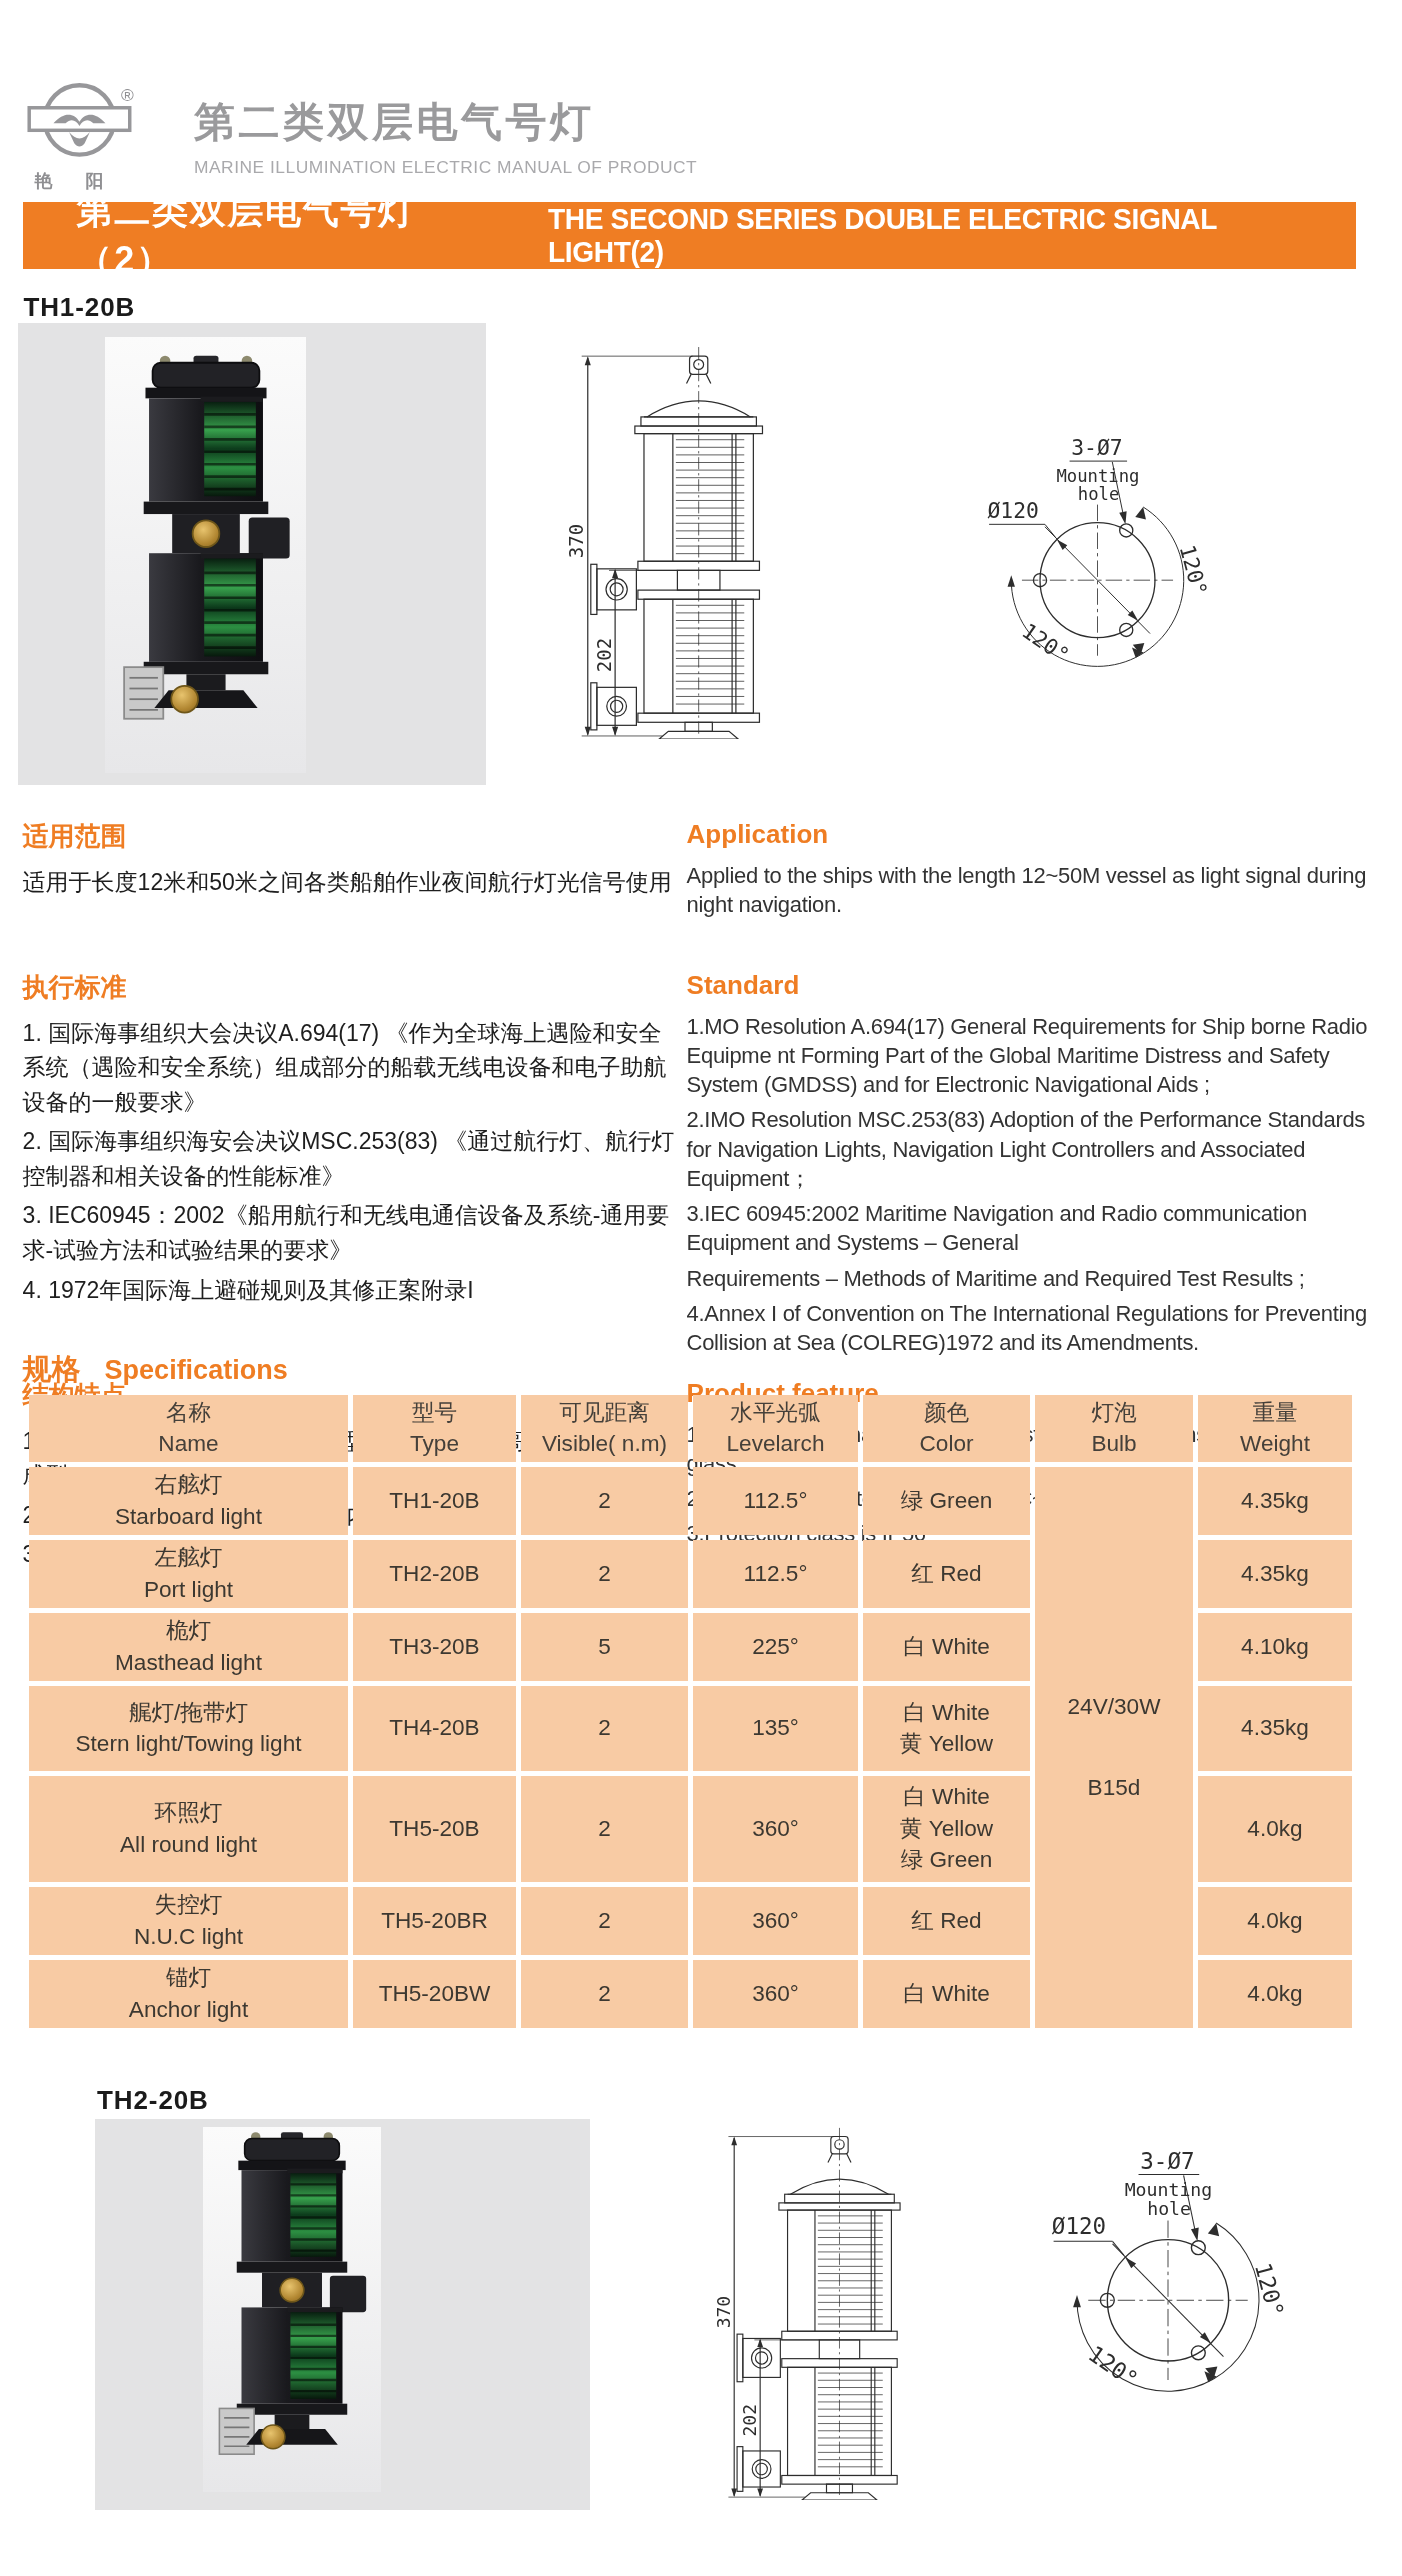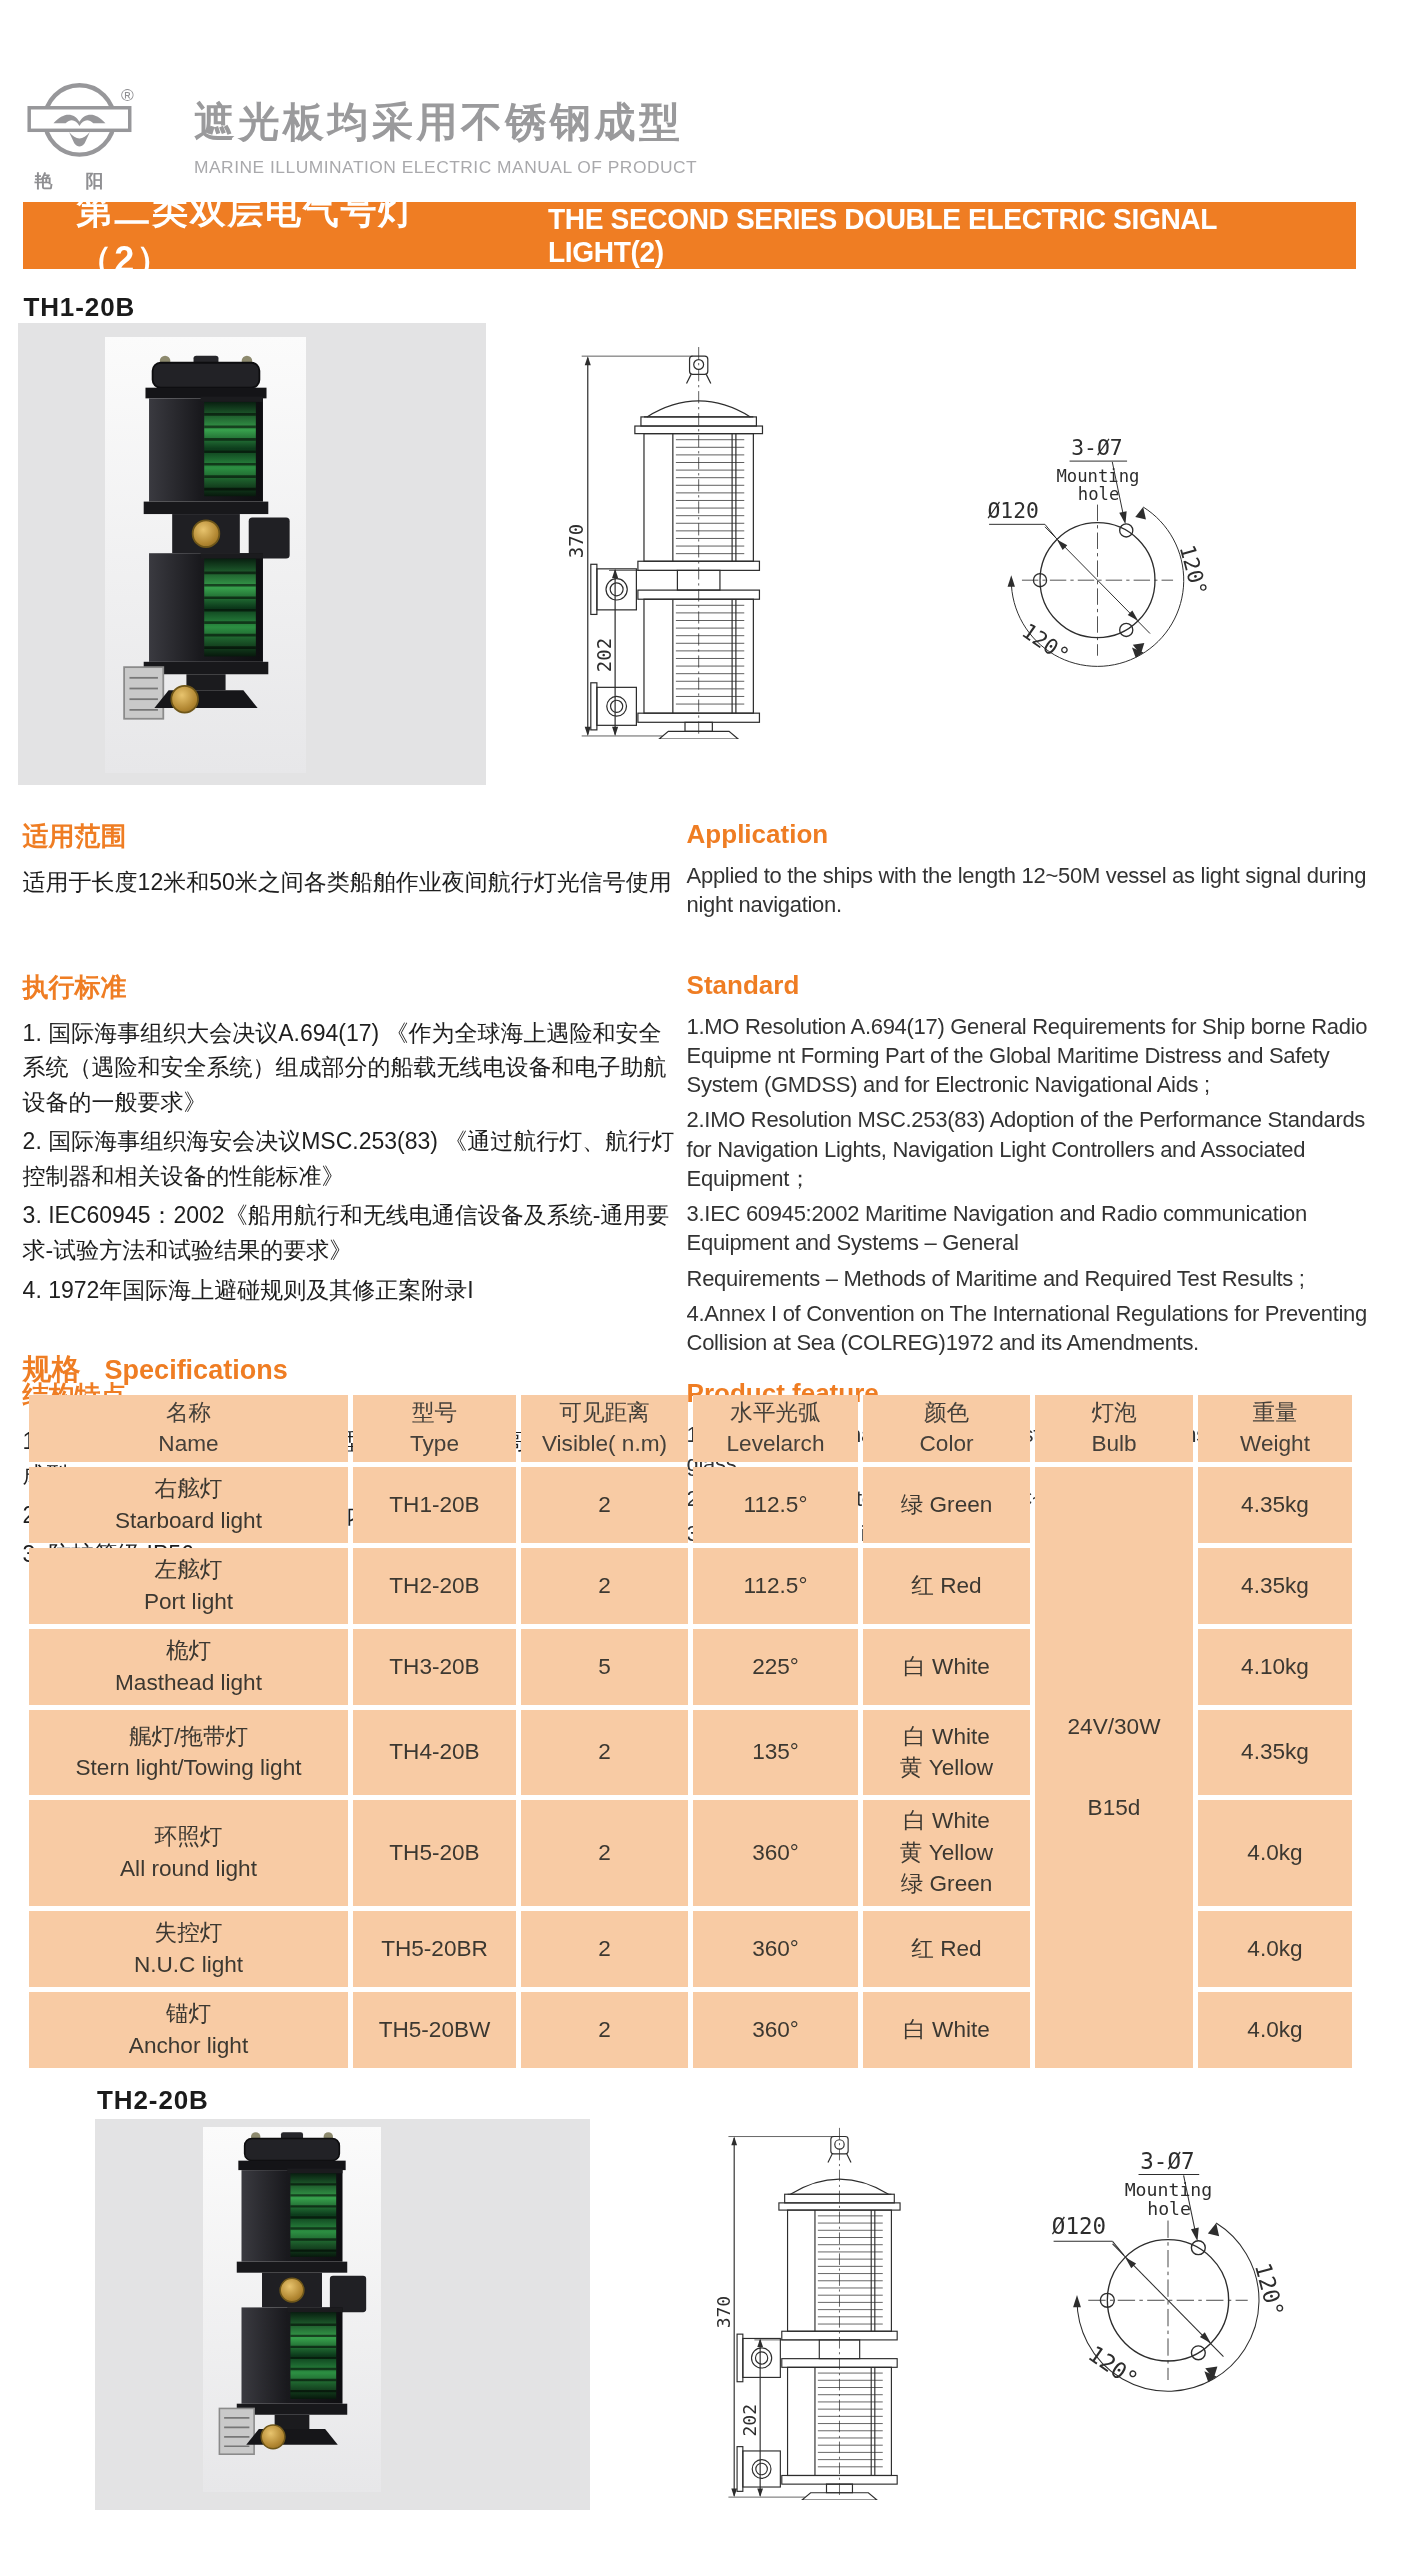--- a/index.html
+++ b/index.html
@@ -50,21 +50,21 @@
   .specs-heading{position:absolute;left:22.6px;top:1350px;display:flex;align-items:baseline;}
   .specs-heading .s-cn{font-size:29px;font-weight:700;color:var(--accent);}
   .specs-heading .s-en{font-size:27px;font-weight:700;color:var(--accent);margin-left:24px;}
   table.spec{position:absolute;left:24px;top:1390px;border-collapse:separate;border-spacing:5.2px;
              table-layout:fixed;}
   table.spec td,table.spec th{background:var(--cell);text-align:center;vertical-align:middle;
              font-weight:400;color:#3c3831;font-size:22.6px;line-height:1.4;padding:1.7px 3.5px;}
   table.spec th{color:#45403a;}
   .hdr-en{display:block;}
   tr.hrow{height:61px;padding-left:36px;}
-  tr.r-std{height:76px;} tr.r-tall{height:85px;} tr.r-xtall{height:106px;}
+  tr.r-std{height:68px;} tr.r-tall{height:85px;} tr.r-xtall{height:106px;}
   td.bulbcell{vertical-align:middle;}
   td.bulbcell .b1{margin-bottom:49px;}
 
   :root{--accent:#EF7D23;--cell:#F8CBA4;}
 </style>
 </head>
 <body>
 
 <div class="page" data-name="catalog-page">
 
@@ -72,21 +72,21 @@
     <svg class="logo-mark" data-name="brand-logo-icon" width="130" height="89" viewBox="0 0 150 102">
       <circle cx="64" cy="48" r="40" fill="none" stroke="#97979a" stroke-width="5"></circle>
       <rect x="6" y="34" width="116" height="26" fill="#ffffff" stroke="#97979a" stroke-width="4"></rect>
       <path d="M34,52 C46,38 58,40 64,50 C70,40 82,38 94,52 L80,52 C74,46 68,48 64,55 C60,48 54,46 48,52 Z" fill="#97979a"></path>
       <path d="M52,62 C60,72 68,72 76,62 L70,75 C66,80 62,80 58,75 Z" fill="#97979a"></path>
       <text x="112" y="26" font-size="20" fill="#8f8f92" data-name="registered-mark">®</text>
     </svg>
     <div class="brand-cn" data-name="brand-name">艳  阳</div>
   </div>
   <div class="masthead" data-name="masthead">
-    <div class="t-cn" data-name="manual-title-cn">遮光板均采用不锈钢成型</div>
+    <div class="t-cn" data-name="manual-title-cn">第二类双层电气号灯</div>
     <div class="t-en" data-name="manual-title-en">MARINE ILLUMINATION ELECTRIC MANUAL OF PRODUCT</div>
   </div>
 
   <div class="banner" data-name="section-banner">
     <span class="b-cn" data-name="banner-title-cn">第二类双层电气号灯（2）</span>
     <span class="b-en" data-name="banner-title-en">THE SECOND SERIES DOUBLE ELECTRIC SIGNAL LIGHT(2)</span>
   </div>
 
   <div class="model-label" id="model1" data-name="model-label-top">TH1-20B</div>
 

